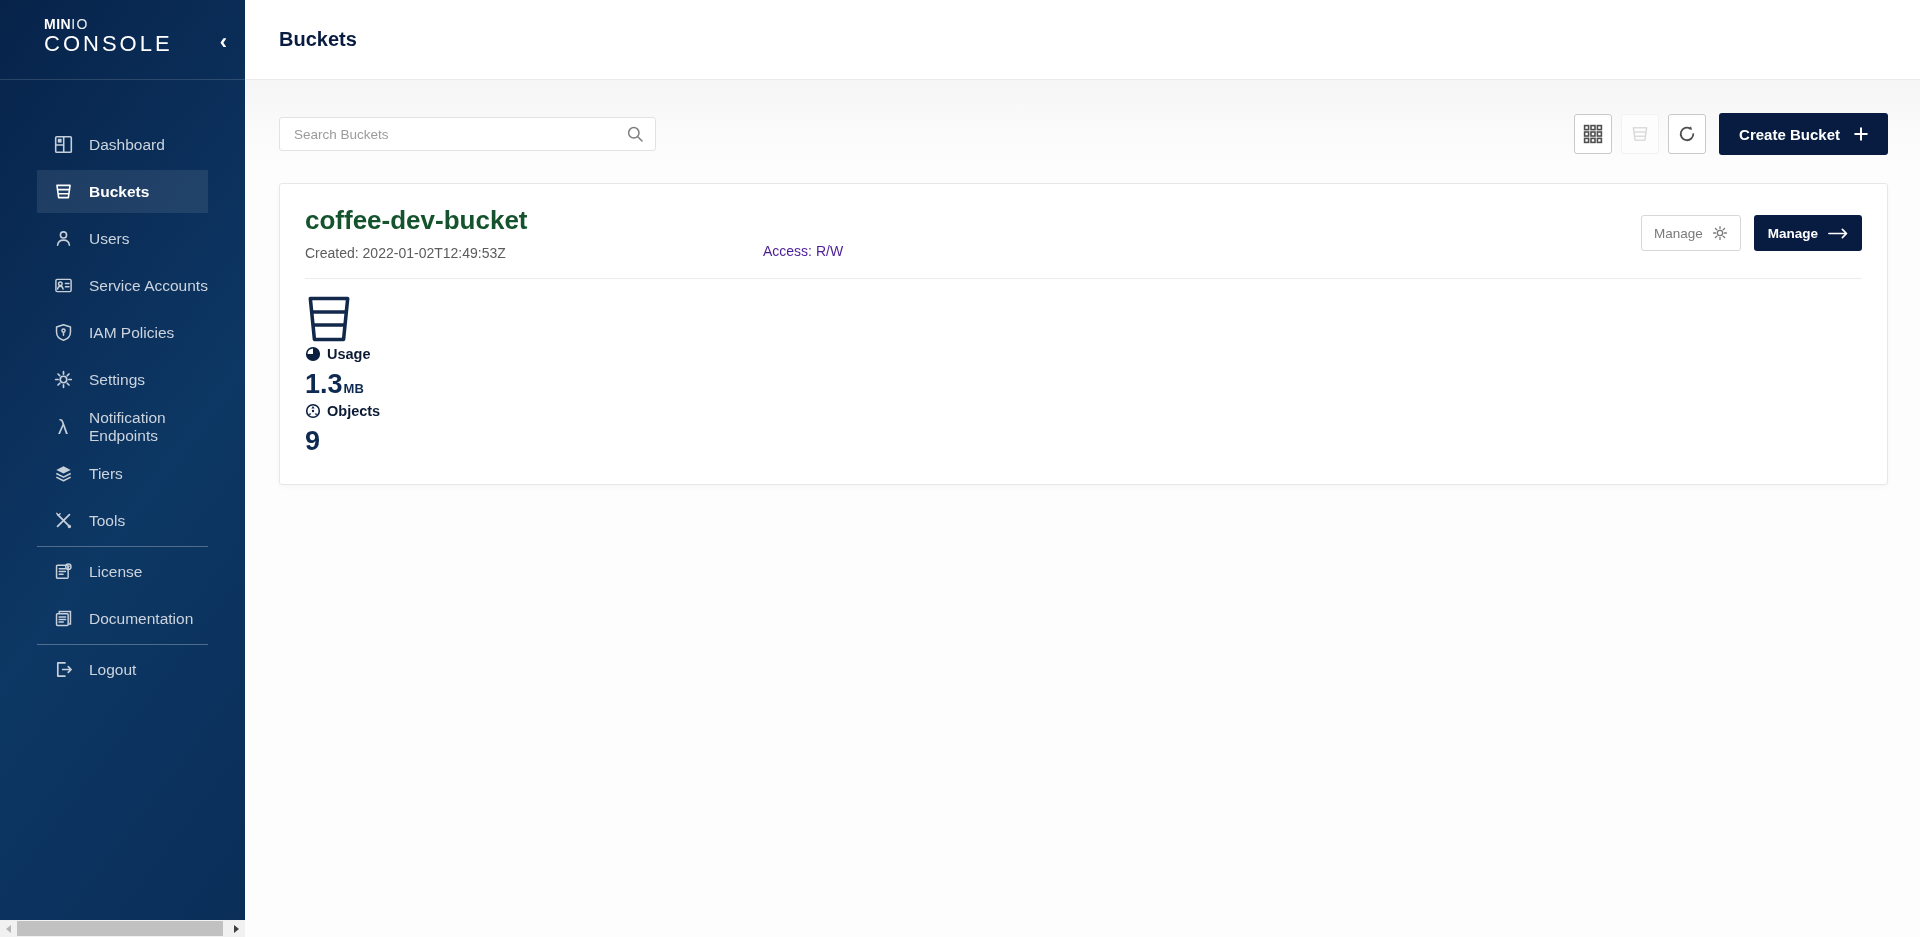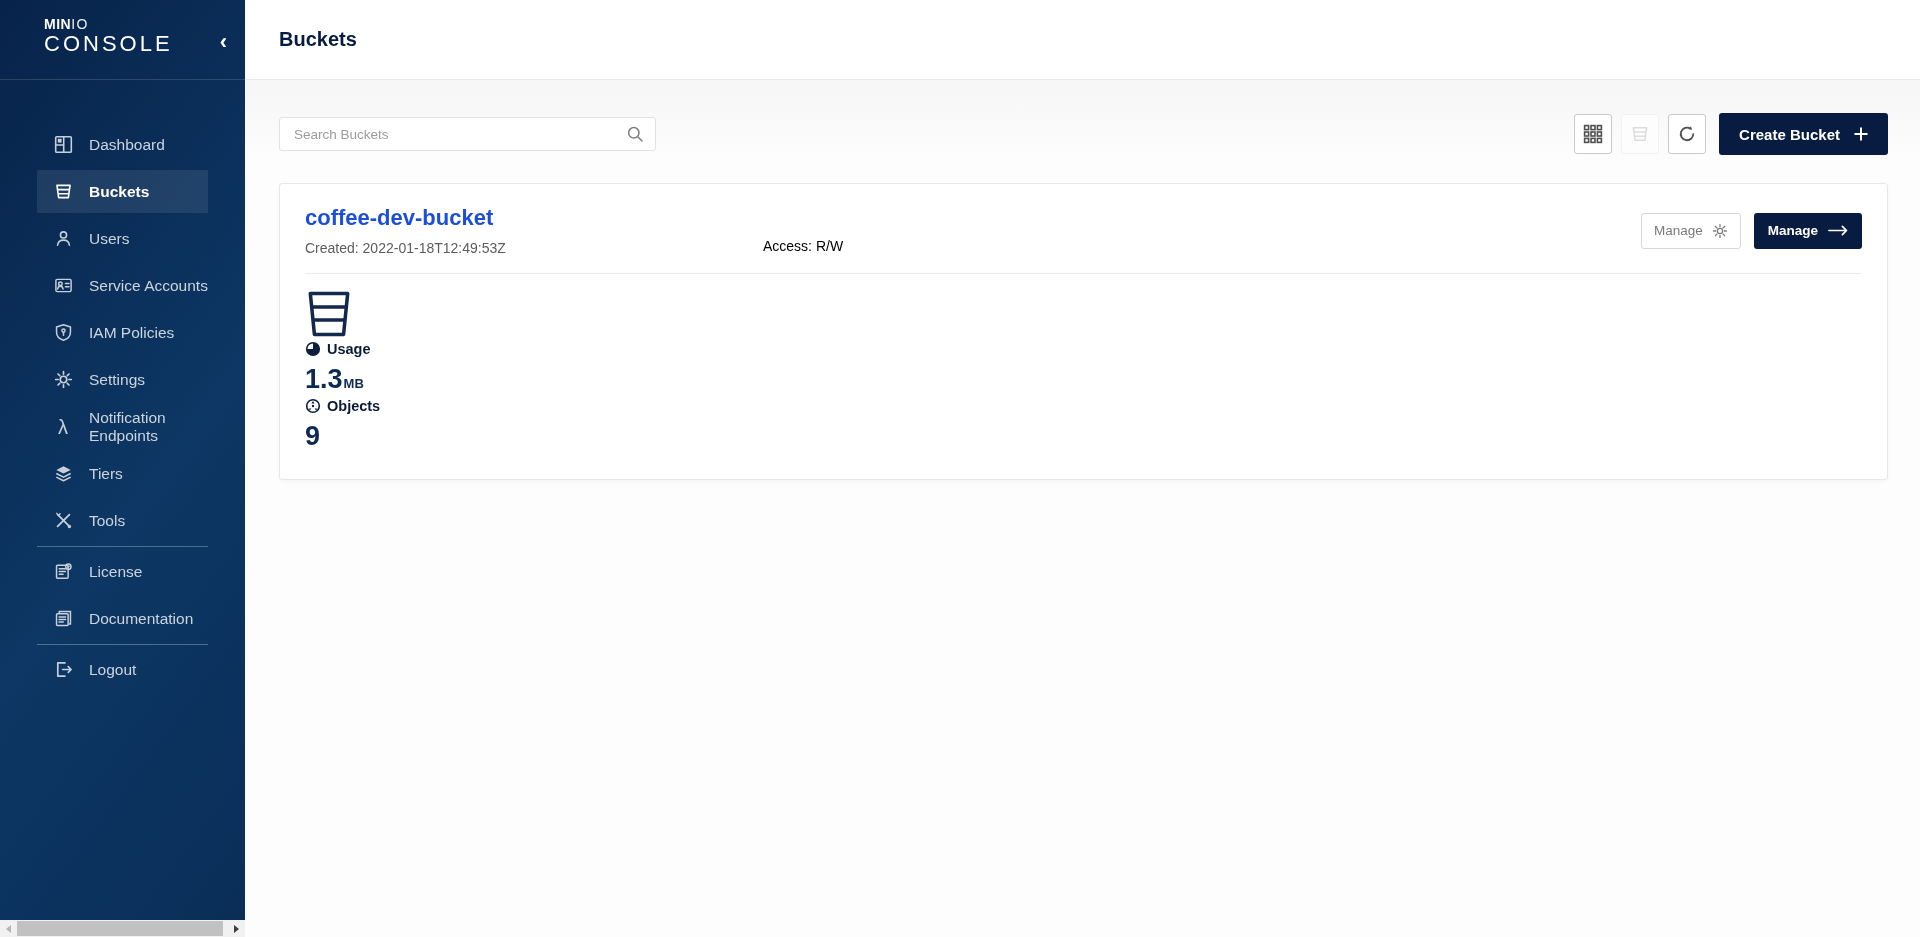--- a/index.html
+++ b/index.html
@@ -68,23 +68,23 @@
   .iconbtn.disabled { border-color: #f2f2f2; background: #fdfdfd; color: #dcdcdc; cursor: default; }
   .create-btn { height: 42px; margin-left: 4px; padding: 0 20px; background: #081C42; border: none;
     border-radius: 3px; color: #fff; font-size: 15px; font-weight: 600; display: flex; align-items: center;
     gap: 14px; cursor: pointer; font-family: "Liberation Sans", sans-serif; }
   .create-btn svg { width: 14px; height: 14px; }
 
   
   .card { background: #fff; border: 1px solid #e7e7e7; border-radius: 3px;
     box-shadow: 0 2px 4px rgba(0,0,0,0.03); padding: 21px 25px 27px 25px; }
   .card-head { display: grid; grid-template-columns: 458px 1fr auto; align-items: center; }
-  .bucket-name { margin: 0 0 9px 0; font-size: 22px; font-weight: 600; color: #1d4ed8; }
+  .bucket-name { margin: 0 0 9px 0; font-size: 26px; font-weight: 600; color: #14532d; }
   .created-line { font-size: 14px; color: #5c5c5c; }
-  .access-line { font-size: 14px; color: #000000; align-self: end; padding-bottom: 2px; }
+  .access-line { font-size: 14px; color: #4c1d95; align-self: end; padding-bottom: 2px; }
   .head-btns { display: flex; gap: 13px; align-items: center; }
   .manage-btn { width: 100px; height: 36px; background: #fff; border: 1px solid #d7d7d7; border-radius: 3px;
     color: #7a7a7a; font-size: 13.5px; display: flex; align-items: center; justify-content: center;
     gap: 9px; cursor: pointer; font-family: "Liberation Sans", sans-serif; margin-left: 22px; }
   .manage-btn svg { width: 16px; height: 16px; }
   .browse-btn { width: 108px; height: 36px; background: #081C42; border: none; border-radius: 3px;
     color: #fff; font-size: 13.5px; font-weight: 600; display: flex; align-items: center;
     justify-content: center; gap: 10px; cursor: pointer; font-family: "Liberation Sans", sans-serif; }
   .browse-btn svg { width: 20px; height: 11px; }
   .card-divider { border: none; border-top: 1px solid #ececec; margin: 17px 0 16px 0; }
@@ -305,21 +305,21 @@
                 <path d="M7 1.2v11.6M1.2 7h11.6"></path>
               </svg>
           </button>
         </div>
       </div>
 
       <article class="card">
         <div class="card-head">
           <div class="tblock">
             <h2 class="bucket-name">coffee-dev-bucket</h2>
-            <div class="created-line">Created: 2022-01-18T12:49:53Z</div>
+            <div class="created-line">Created: 2022-01-02T12:49:53Z</div>
           </div>
           <div class="access-line">Access: R/W</div>
           <div class="head-btns">
             <button class="manage-btn">
               <span>Manage</span>
               <svg viewBox="0 0 18 18" fill="none" stroke="currentColor" stroke-width="1.5" stroke-linecap="round">
                   <circle cx="9" cy="9" r="3"></circle>
                   <path d="M9 1.8v2.2M9 14v2.2M1.8 9H4M14 9h2.2M3.9 3.9l1.6 1.6M12.5 12.5l1.6 1.6M14.1 3.9l-1.6 1.6M5.5 12.5l-1.6 1.6"></path>
                 </svg>
             </button>

